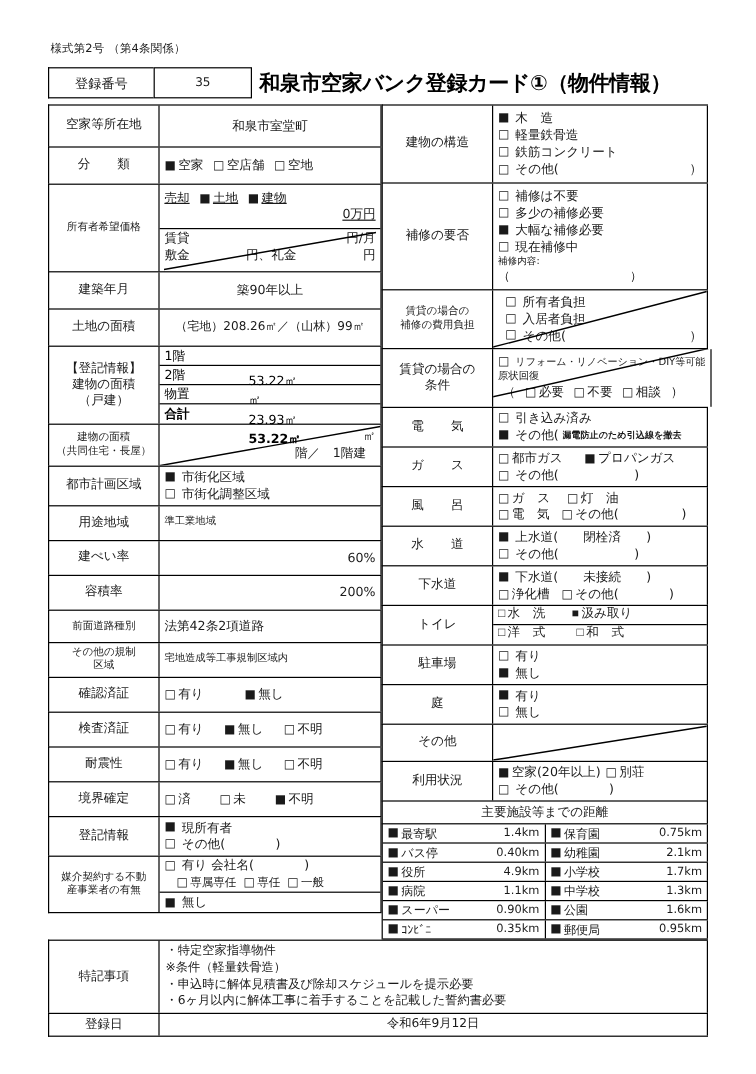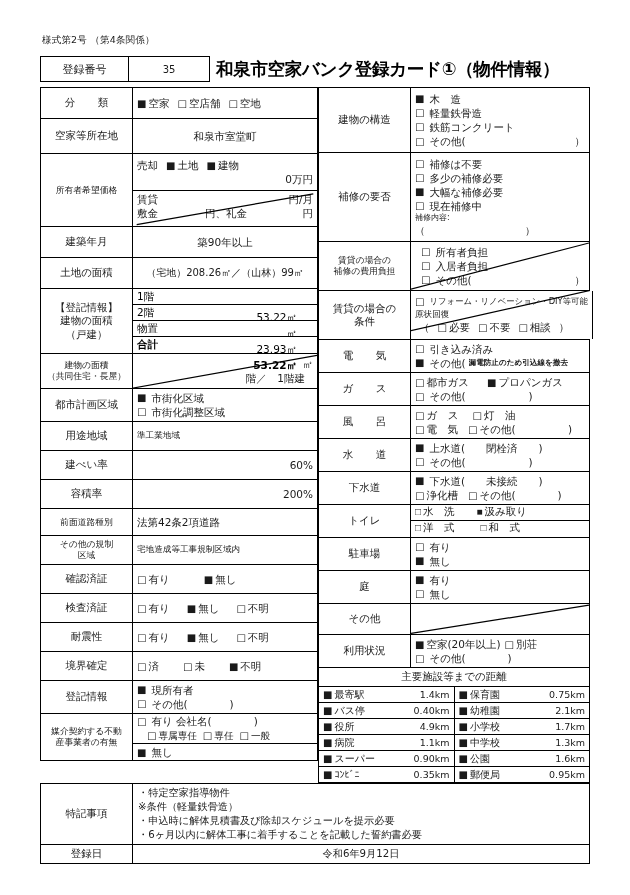--- a/index.html
+++ b/index.html
@@ -63,21 +63,21 @@
   .ln { display: flex; align-items: center; gap: 3px; white-space: nowrap; }
   .ln.sp { gap: 8px; }
   .right { margin-left: auto; }
   .note { font-size: 7.6px; overflow: hidden; font-weight: bold; }
 
   
   .minirows { flex: 1; border-right: 1px solid #000; }
   .mr { display: flex; border-bottom: 1px solid #000; font-size: 10.5px; height: 16px; align-items: center; padding: 0 4px; }
   .mr:last-child { border-bottom: none; font-weight: bold; }
   .mr .k { width: 70px; }
-  .mr .v { flex: 1; text-align: right; padding-right: 16px; margin-top: 42px; }
+  .mr .v { flex: 1; padding-right: 16px; margin-top: 42px; }
 
   
   .diag { position: absolute; inset: 0; pointer-events: none; }
   .diag svg { width: 100%; height: 100%; display: block; }
 
   
   .dist-head {
     border-left: 1px solid #000; border-right: 1px solid #000; border-top: 1px solid #000;
     text-align: center; font-size: 10.5px; padding: 2px 0; color:#1a1a1a;
   }
@@ -115,39 +115,39 @@
     <div class="hdr-value">35</div>
     <div class="hdr-title">和泉市空家バンク登録カード①（物件情報）</div>
   </div>
 
   <div class="grid">
   <div class="cols">
 
     <div class="colL">
 
       <div class="row">
+        <div class="lbl">空家等所在地</div>
+        <div class="val center" style="height:34px">和泉市室堂町</div>
+      </div>
+
+      <div class="row">
         <div class="lbl wide">分　類</div>
         <div class="val" style="height:30px">
           <div class="ln sp">
             <span><span class="chk">■</span><span>空家</span></span>
             <span><span class="chk">□</span><span>空店舗</span></span>
             <span><span class="chk">□</span><span>空地</span></span>
           </div>
         </div>
       </div>
 
       <div class="row">
-        <div class="lbl">空家等所在地</div>
-        <div class="val center" style="height:34px">和泉市室堂町</div>
-      </div>
-
-      <div class="row">
         <div class="lbl sm">所有者希望価格</div>
         <div class="val" style="height:72px; padding:0">
-          <div style="height:36px; border-bottom:1px solid #000; padding:2px 4px; display:flex; flex-direction:column; justify-content:center;">
+          <div style="height:36px; border-bottom:1px solid #000; padding:2px 4px; display:flex; flex-direction:column; justify-content:center;text-decoration:underline;">
             <div class="ln sp">
               <span>売却</span>
               <span><span class="chk">■</span><span>土地</span></span>
               <span><span class="chk">■</span><span>建物</span></span>
             </div>
             <div style="text-align:right">0万円</div>
           </div>
           <div style="height:35px; position:relative; padding:1px 4px;">
             <div class="ln">
                   <span>賃貸</span>

